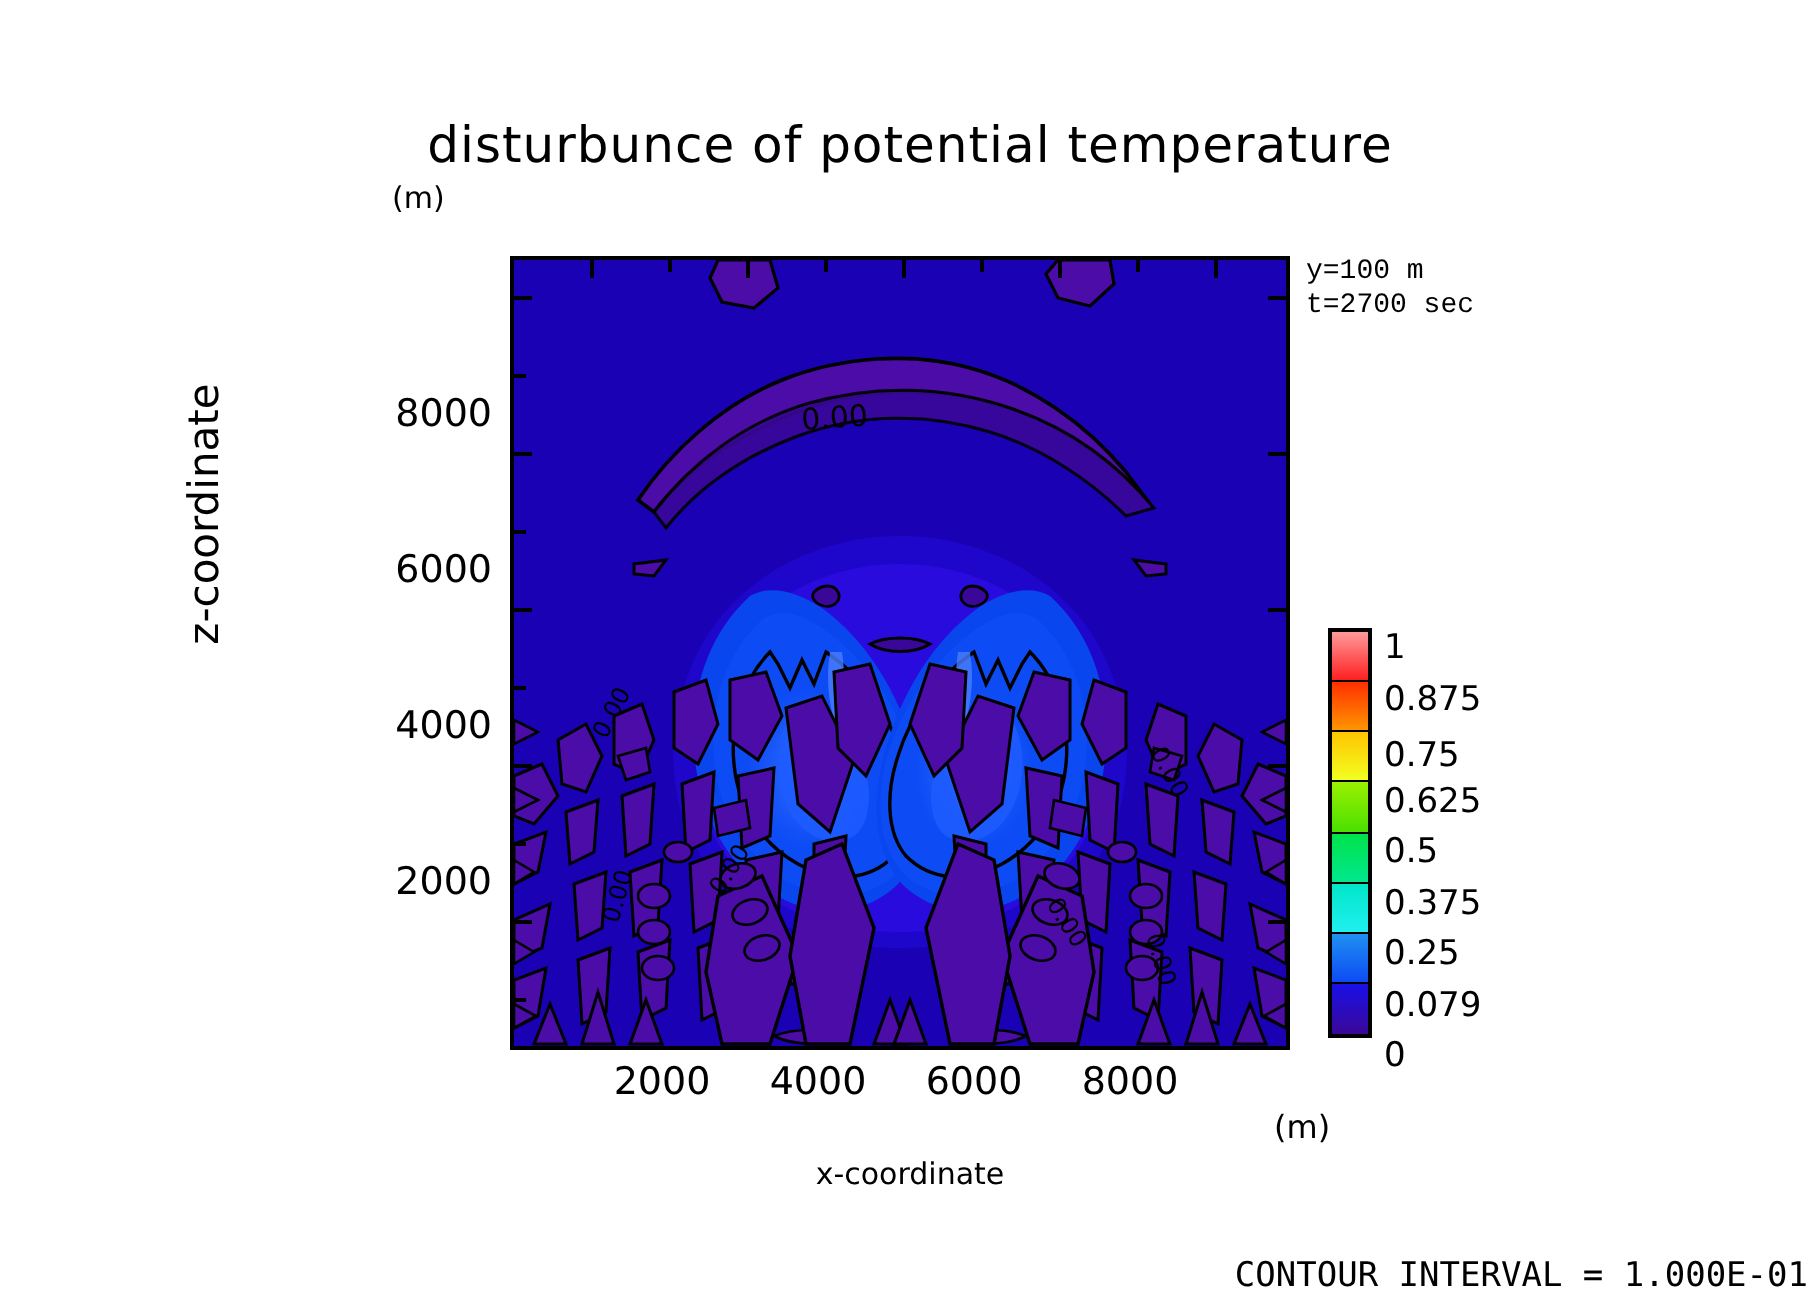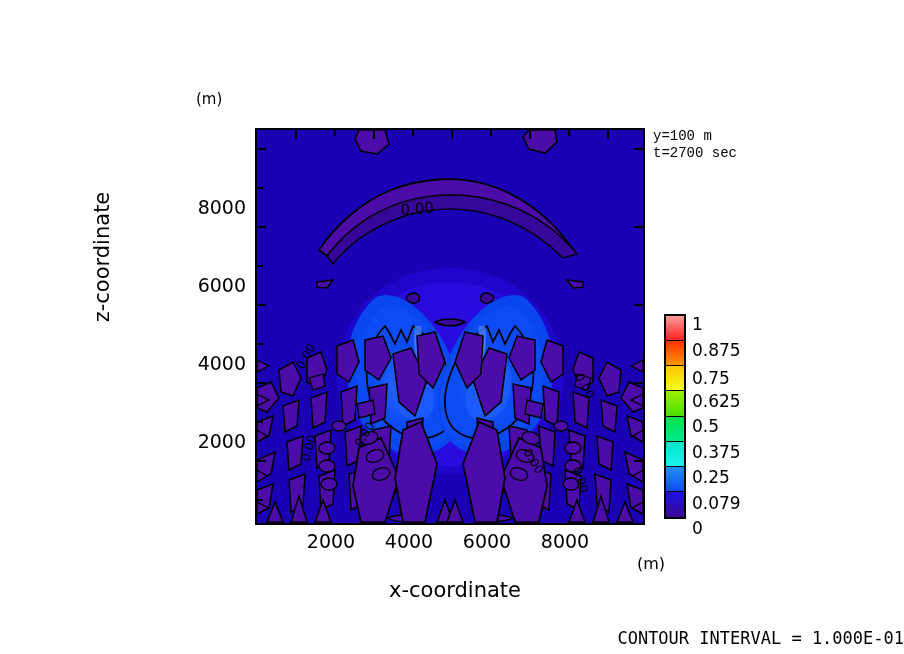--- a/index.html
+++ b/index.html
@@ -19,21 +19,21 @@
         overflow:hidden;}
   #plotsvg{position:absolute;left:0;top:0;}
 
   
   .ylab{position:absolute;right:0;font-size:19px;text-align:right;width:70px;}
   .xlab{position:absolute;top:530px;font-size:19px;text-align:center;width:70px;}
   #ytitle{position:absolute;left:-8px;top:245px;font-size:21px;
           transform:rotate(-90deg);transform-origin:center;white-space:nowrap;
           width:220px;text-align:center;}
   #xtitle{position:absolute;left:345px;top:578px;width:220px;text-align:center;
-          font-size:21px;}
+          font-size:15px;}
   #xunit{position:absolute;left:637px;top:554px;font-size:16px;}
 
   
   #annot{position:absolute;left:653px;top:128px;font-size:14px;line-height:17px;
          font-family:Liberation Mono, monospace;white-space:nowrap;}
 
   
   #cbar{position:absolute;left:664px;top:314px;width:22px;height:205px;
         border:2px solid #000;box-sizing:border-box;}
   #cbar .band{width:100%;height:12.5%;box-sizing:border-box;
@@ -43,20 +43,21 @@
 
   
   #footer{position:absolute;left:0;top:628px;width:904px;text-align:right;
           font-size:17px;font-family:"DejaVu Sans Mono",monospace;}
 </style>
 </head>
 <body>
 
 <div class="fig">
 
+  <div id="title">disturbunce of potential temperature</div>
   <div id="title-unit">(m)</div>
 
   <div id="annot">
     <div>y=100 m</div>
     <div>t=2700 sec</div>
   </div>
 
   <div id="plot">
     <svg id="plotsvg" width="386" height="393" viewBox="0 0 386 393">
       <defs>

